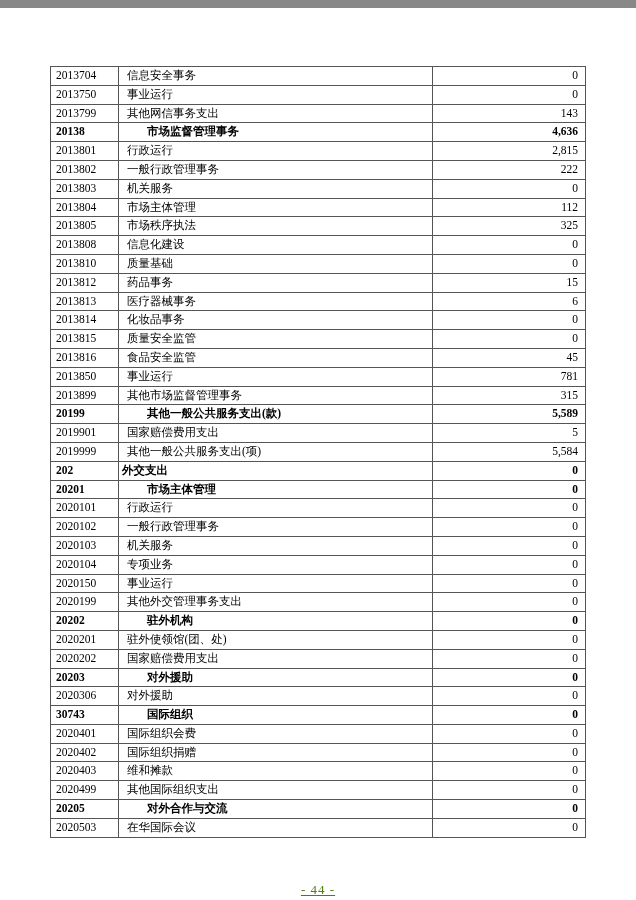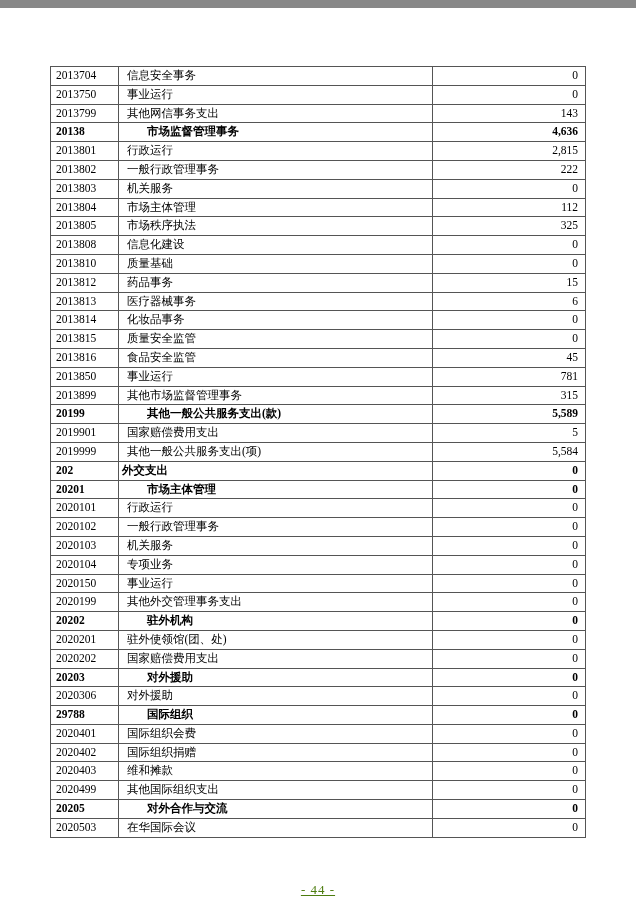--- a/index.html
+++ b/index.html
@@ -237,21 +237,21 @@
     <td class="code-cell">20203</td>
     <td class="name-cell">对外援助</td>
     <td class="value-cell">0</td>
   </tr>
         <tr class="level-3">
     <td class="code-cell">2020306</td>
     <td class="name-cell">对外援助</td>
     <td class="value-cell">0</td>
   </tr>
         <tr class="level-2">
-    <td class="code-cell">29788</td>
+    <td class="code-cell">30743</td>
     <td class="name-cell">国际组织</td>
     <td class="value-cell">0</td>
   </tr>
         <tr class="level-3">
     <td class="code-cell">2020401</td>
     <td class="name-cell">国际组织会费</td>
     <td class="value-cell">0</td>
   </tr>
         <tr class="level-3">
     <td class="code-cell">2020402</td>

